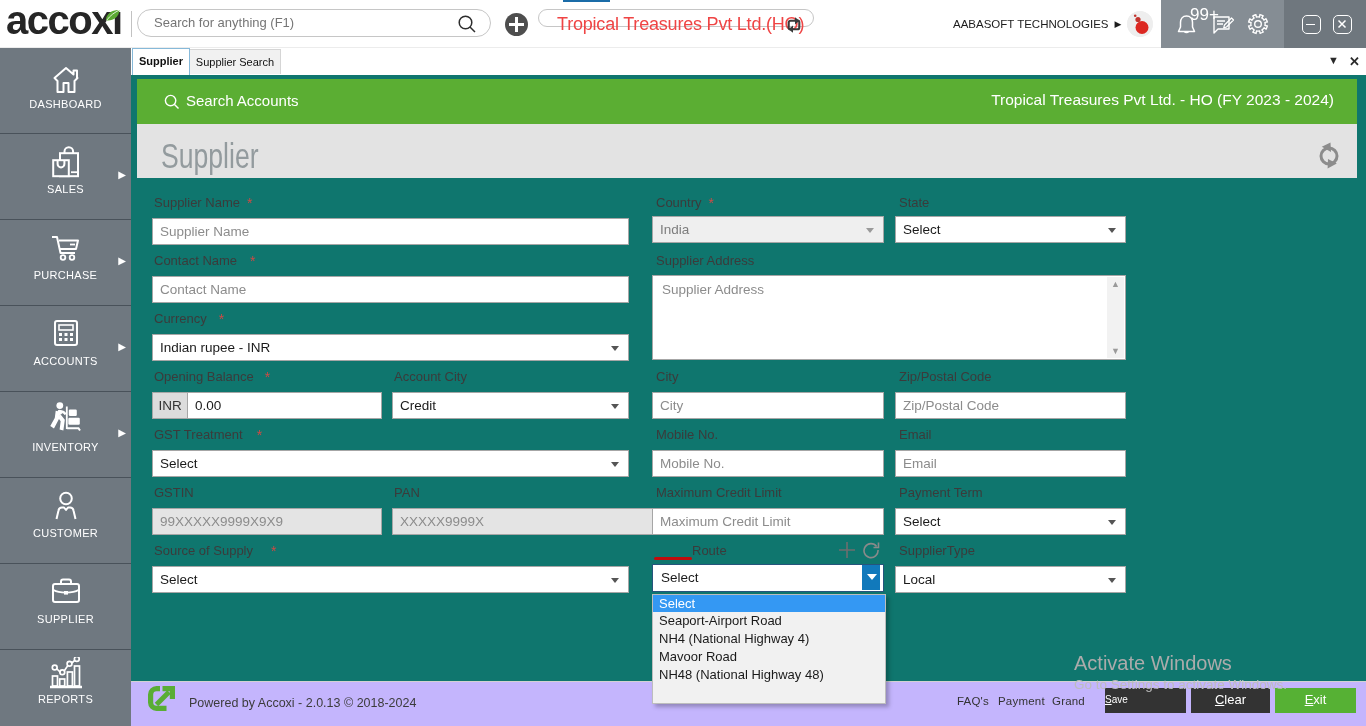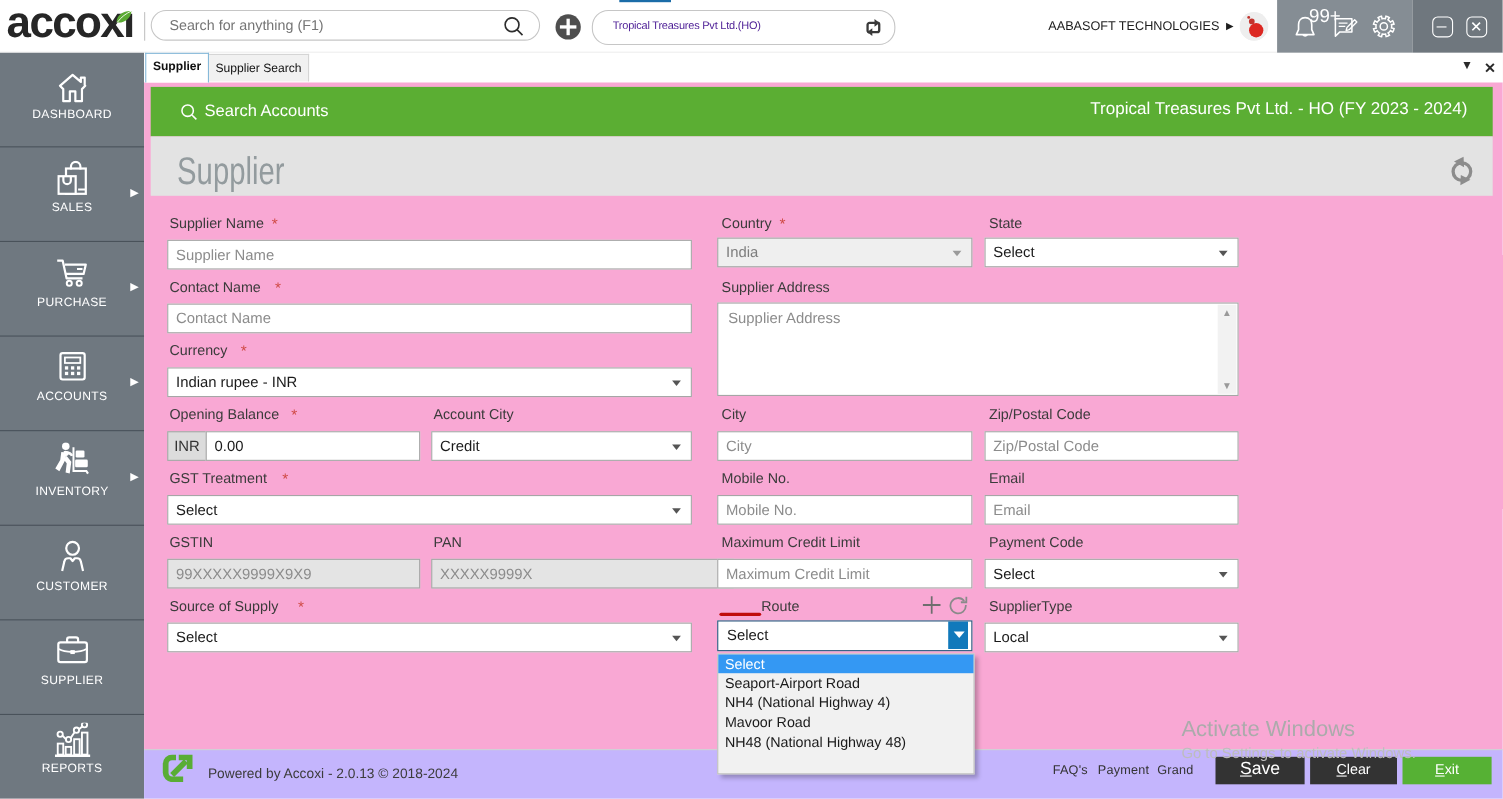--- a/index.html
+++ b/index.html
@@ -9,21 +9,21 @@
 
 #topbar { position:absolute; left:0; top:0; width:1366px; height:48px; background:#fff; }
 #bluetop { position:absolute; left:563px; top:0; width:47px; height:2px; background:#1b6ca8; }
 #logo { position:absolute; left:0px; top:0px; }
 #logosep { position:absolute; left:131px; top:11px; width:1px; height:26px; background:#c2c2c2; }
 #searchpill { position:absolute; left:137px; top:9px; width:354px; height:28px; border:1px solid #c6c6c6; border-radius:14px; color:#757575; font-size:13px; line-height:26px; padding-left:16px; }
 #searchpill svg { position:absolute; right:13px; top:4px; }
 #pluscirc { position:absolute; left:505px; top:13px; width:23px; height:23px; border-radius:50%; background:#4e4e4e; }
 #pluscirc:before { content:""; position:absolute; left:4px; top:10px; width:15px; height:3px; background:#fff; }
 #pluscirc:after { content:""; position:absolute; left:10px; top:4px; width:3px; height:15px; background:#fff; }
-#comppill { position:absolute; left:538px; top:9px; width:276px; height:32px; border:1px solid #c6c6c6; border-radius:15px; font-size:10px; letter-spacing:-0.2px; color:#4c1d95; line-height:28px; padding-left:18px; }
+#comppill { position:absolute; left:538px; top:9px; width:276px; height:18px; border:1px solid #c6c6c6; border-radius:15px; font-size:18px; letter-spacing:-0.2px; color:#ef4444; line-height:28px; padding-left:18px; }
 
 #aaba { position:absolute; left:953px; top:18px; font-size:11.5px; color:#1d1d1d; white-space:nowrap; }
 #aaba .arr { font-size:9px; position:relative; top:-1px; margin-left:6px; }
 #avatar { position:absolute; left:1127px; top:11px; width:26px; height:26px; border-radius:50%; background:#efefef; overflow:hidden; }
 #iconpanel { position:absolute; left:1161px; top:0; width:123px; height:48px; background:#858d94; }
 #winpanel { position:absolute; left:1284px; top:0; width:82px; height:48px; background:#6f777e; }
 .wbtn { position:absolute; top:15px; width:19px; height:19px; border:1.6px solid #fff; border-radius:5px; color:#fff; }
 #badge99 { position:absolute; left:1190px; top:5px; color:#fff; font-size:17px; }
 
 
@@ -35,21 +35,21 @@
 .chev { position:absolute; right:5px; color:#fff; font-size:10px; }
 
 
 #tabstrip { position:absolute; left:131px; top:48px; width:1235px; height:27px; background:#fff; }
 #tab1 { position:absolute; left:1px; top:0px; width:58px; height:27px; background:#fff; border:1px solid #86b9d9; border-bottom:none; font-weight:bold; font-size:11px; color:#111; text-align:center; line-height:25px; z-index:2; }
 #tab2 { position:absolute; left:59px; top:1px; width:91px; height:25px; background:#f1f1f1; border-right:1px solid #d5d5d5; border-top:1px solid #d5d5d5; font-size:11px; color:#111; text-align:center; line-height:24px; }
 #tabx { position:absolute; right:6px; top:6px; color:#2a2a2a; font-size:13px; font-weight:bold; }
 #tabcaret { position:absolute; right:27px; top:6px; color:#2a2a2a; font-size:11px; }
 
 
-#content { position:absolute; left:131px; top:75px; width:1235px; height:606px; background:#f9a8d4; }
+#content { position:absolute; left:131px; top:75px; width:1235px; height:606px; background:#0f766e; }
 #greenbar { position:absolute; left:6px; top:4px; width:1220px; height:45px; background:#5bae33; color:#fff; }
 #greenbar .sa { position:absolute; left:49px; top:13px; font-size:15px; }
 #greenbar .co { position:absolute; right:23px; top:12px; font-size:15.5px; }
 #titlebar { position:absolute; left:6px; top:49px; width:1220px; height:54px; background:#e3e3e3; }
 #titlebar .t { position:absolute; left:24px; top:12px; font-size:35px; color:#939b9e; transform:scaleX(0.76); transform-origin:0 0; }
 #titlebar svg { position:absolute; right:13px; top:17px; }
 
 
 .flabel { position:absolute; font-size:13px; color:#3b3b3b; }
 .req { color:#cf4a45; margin-left:7px; font-size:14px; vertical-align:-1px; }
@@ -287,21 +287,21 @@
   <div class="flabel" style="left:154px;top:427px">GST Treatment<span class="req" style="margin-left:14px">*</span></div>
   <div class="flabel" style="left:656px;top:427px">Mobile No.</div>
   <div class="flabel" style="left:899px;top:427px">Email</div>
   <div class="fselect" style="left:152px;top:450px;width:477px">Select</div>
   <div class="tinput" style="left:652px;top:450px;width:232px">Mobile No.</div>
   <div class="tinput" style="left:895px;top:450px;width:231px">Email</div>
 
   <div class="flabel" style="left:154px;top:485px">GSTIN</div>
   <div class="flabel" style="left:394px;top:485px">PAN</div>
   <div class="flabel" style="left:656px;top:485px">Maximum Credit Limit</div>
-  <div class="flabel" style="left:899px;top:485px">Payment Code</div>
+  <div class="flabel" style="left:899px;top:485px">Payment Term</div>
   <div class="tinput gray" style="left:152px;top:508px;width:230px">99XXXXX9999X9X9</div>
   <div class="tinput gray" style="left:392px;top:508px;width:275px">XXXXX9999X</div>
   <div class="tinput" style="left:652px;top:508px;width:232px">Maximum Credit Limit</div>
   <div class="fselect" style="left:895px;top:508px;width:231px">Select</div>
 
   <div class="flabel" style="left:154px;top:543px">Source of Supply<span class="req" style="margin-left:18px">*</span></div>
   <div class="flabel" style="left:692px;top:543px">Route</div>
   <div style="position:absolute;left:654px;top:557px;width:38px;height:3px;background:#c00c0c;border-radius:2px"></div>
   <div class="flabel" style="left:899px;top:543px">SupplierType</div>
   <svg class="abs" style="left:838px;top:541px" width="18" height="18" viewBox="0 0 18 18">
@@ -333,16 +333,16 @@
 <div id="bottombar" style="position:absolute;left:131px;top:681px;width:1235px;height:45px;background:#c4b5fd;border-top:1px solid #d2d2d2">
   <svg style="position:absolute;left:15px;top:4px" width="31" height="25" viewBox="0 0 27 25">
     <path d="M12 2.6 H8.5 A6 6 0 0 0 2.6 8.5 V16.5 A6 6 0 0 0 8.5 22.4 H18.5" fill="none" stroke="#59ad35" stroke-width="5.2"></path>
     <path d="M8.5 18.5 L21 6" stroke="#59ad35" stroke-width="5"></path>
     <path d="M14.5 2.6 H24.4 V13" fill="none" stroke="#59ad35" stroke-width="5.2"></path>
   </svg>
   <div style="position:absolute;left:58px;top:14px;font-size:12.5px;color:#3c3c3c">Powered by Accoxi - 2.0.13 © 2018-2024</div>
   <div style="position:absolute;left:826px;top:13px;font-size:11.5px;color:#333;letter-spacing:0.2px">FAQ's</div>
   <div style="position:absolute;left:867px;top:13px;font-size:11.5px;color:#333;letter-spacing:0.2px">Payment</div>
   <div style="position:absolute;left:921px;top:13px;font-size:11.5px;color:#333;letter-spacing:0.2px">Grand</div>
-  <div style="position:absolute;left:974px;top:6px;width:81px;height:25px;background:#333;color:#fff;font-size:16px;text-align:center;line-height:24px"><u>S</u>ave</div>
+  <div style="position:absolute;left:974px;top:6px;width:81px;height:25px;background:#333;color:#fff;font-size:10px;text-align:left;line-height:24px"><u>S</u>ave</div>
   <div style="position:absolute;left:1060px;top:6px;width:79px;height:25px;background:#333;color:#fff;font-size:13px;text-align:center;line-height:24px"><u>C</u>lear</div>
   <div style="position:absolute;left:1144px;top:6px;width:81px;height:25px;background:#56b134;color:#fff;font-size:13px;text-align:center;line-height:24px"><u>E</u>xit</div>
 </div>
 
 </body></html>

